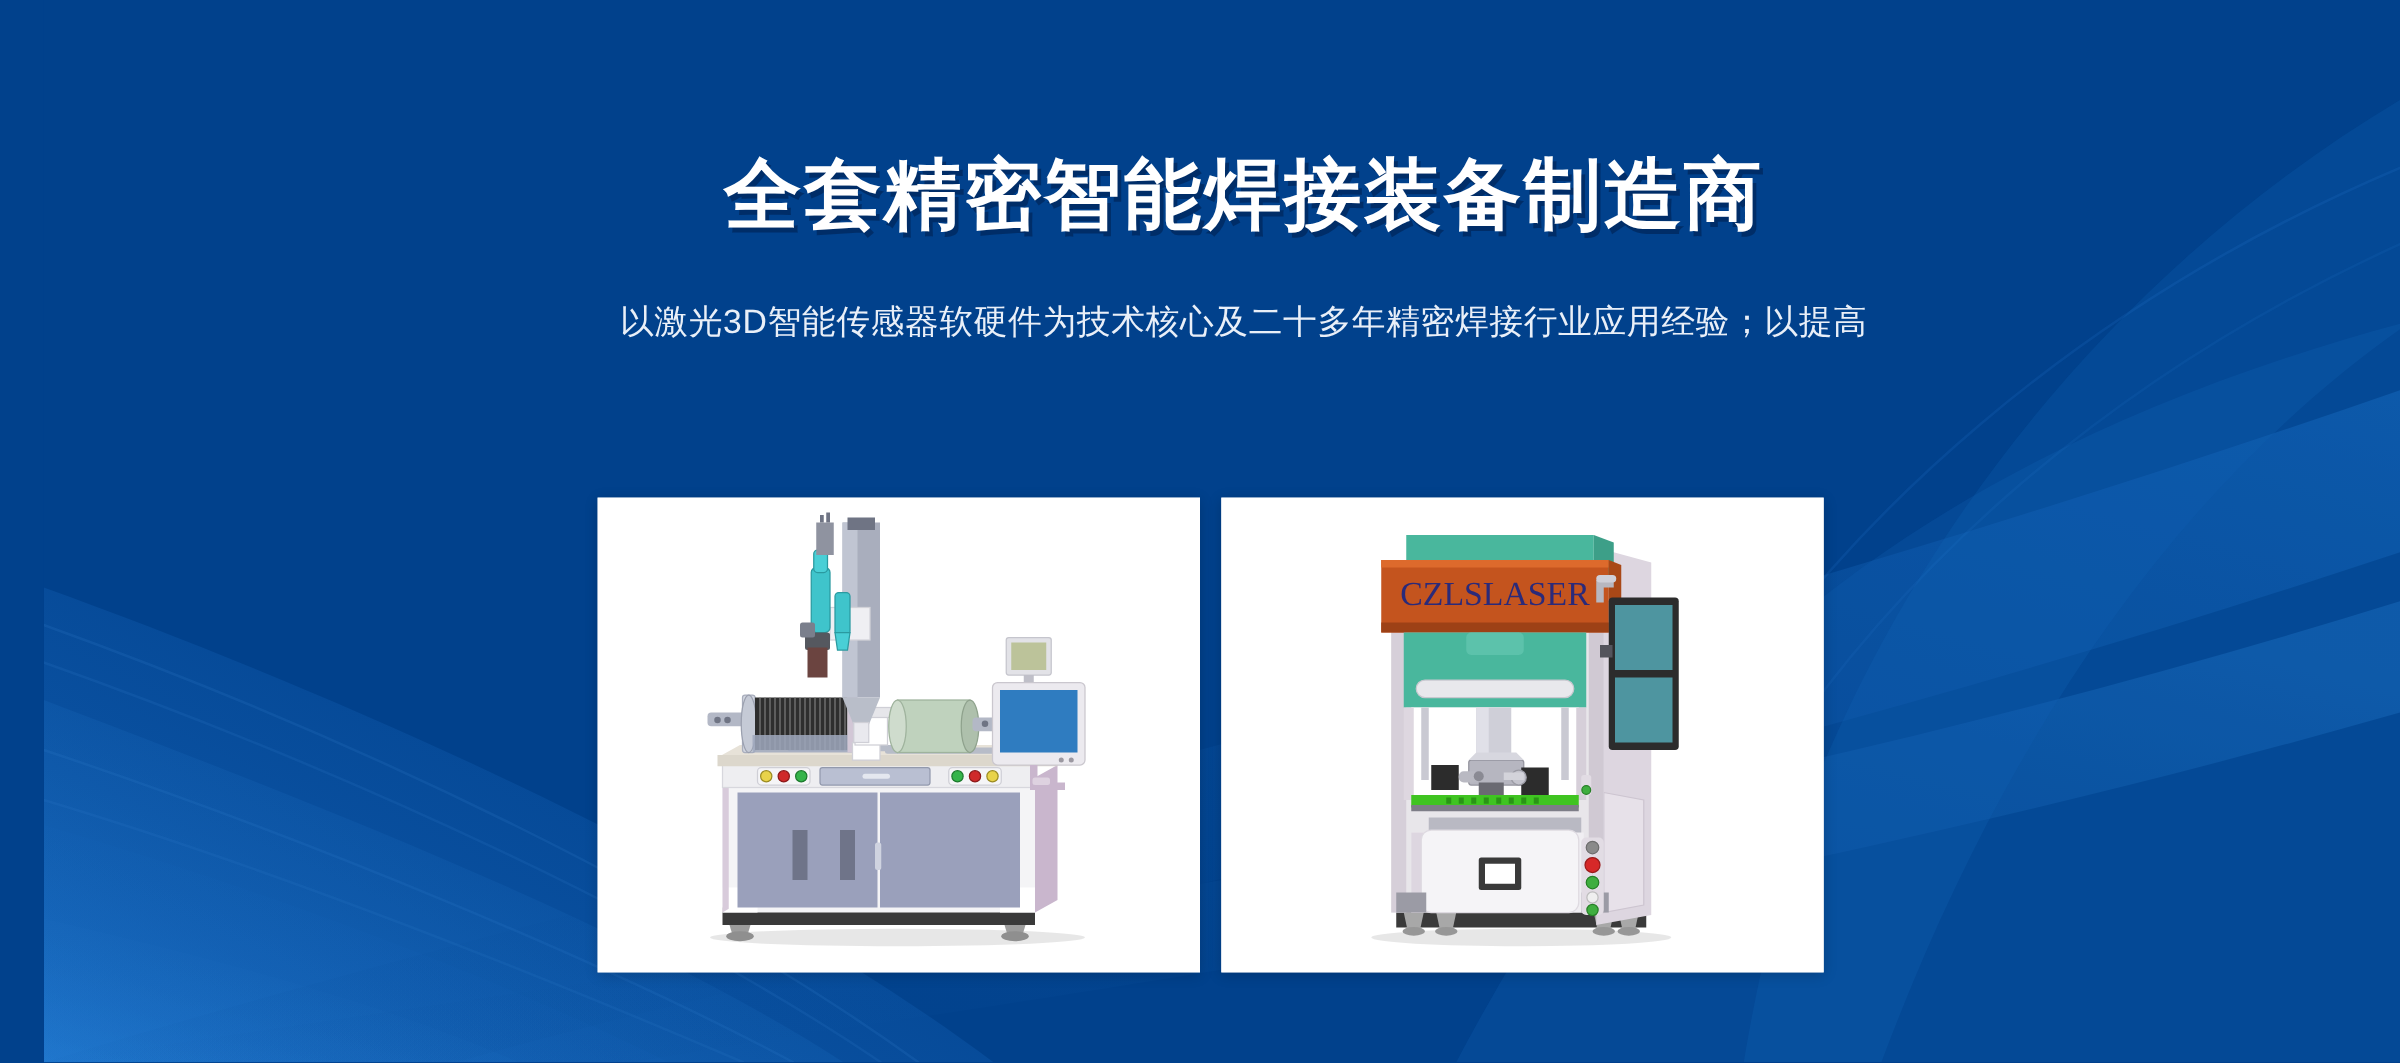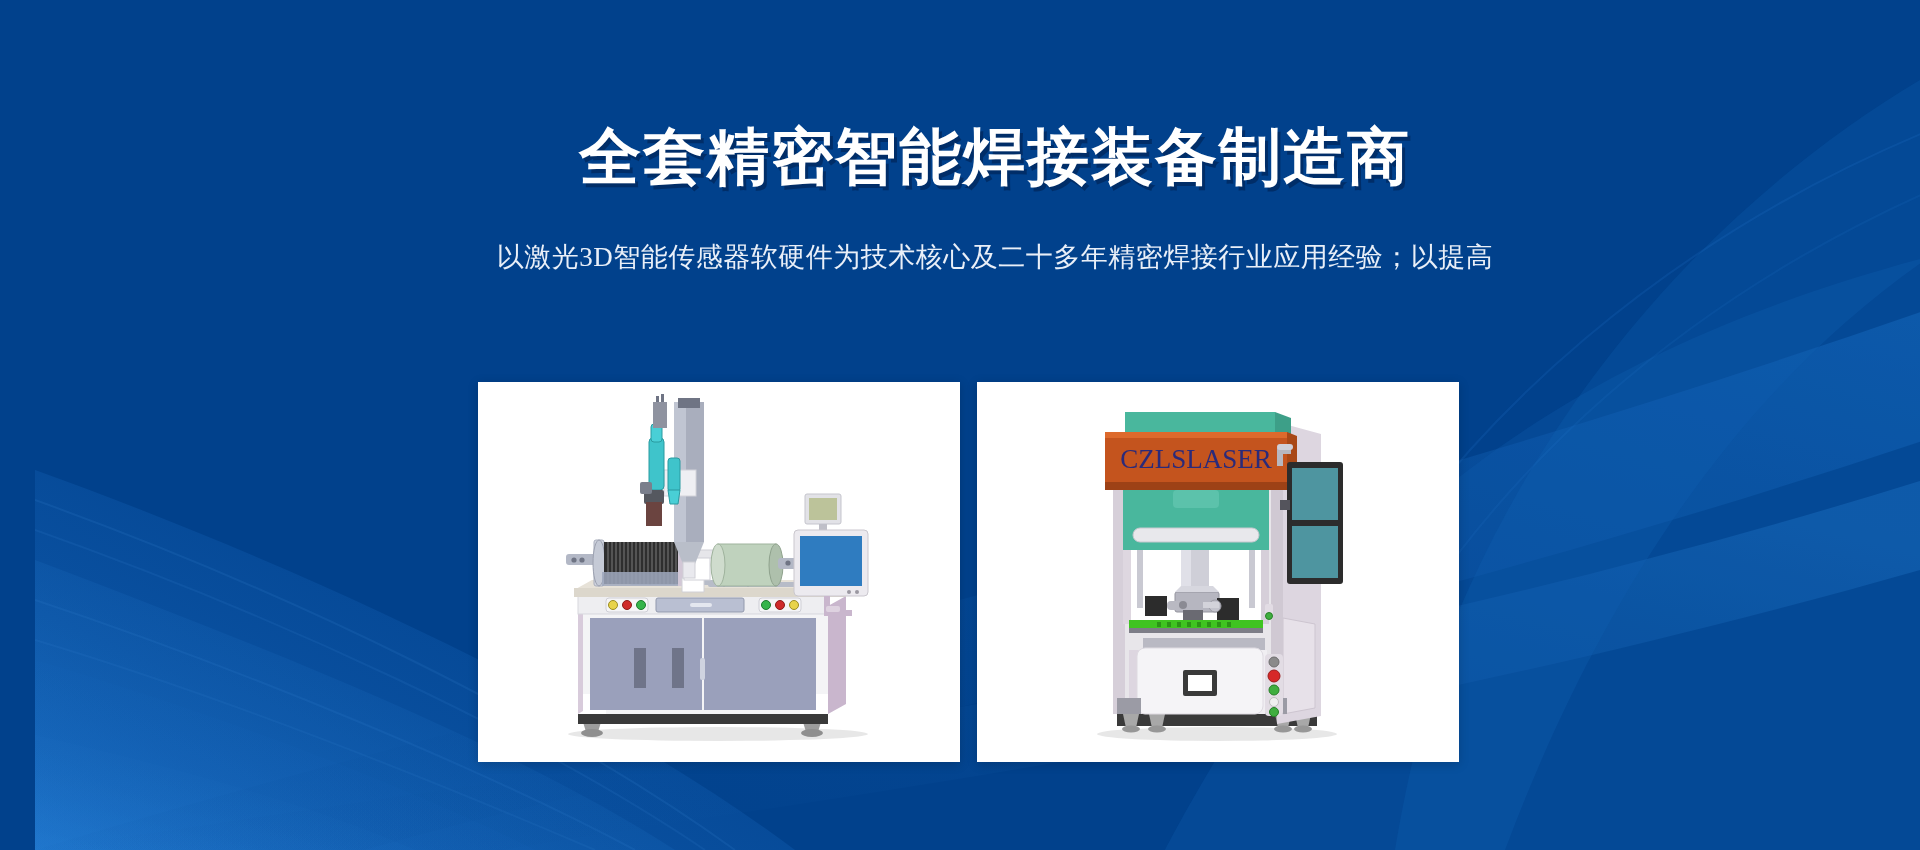--- a/index.html
+++ b/index.html
@@ -35,24 +35,24 @@
 
   .subtitle{
     position:absolute;top:232px;left:50%;transform:translateX(-50%);
     width:1110px;
     text-align:center;
     color:#e9eff8;
     font-size:27px;
     line-height:50px;
     letter-spacing:.5px;
   }
-  .subtitle .ln{display:block;font-family:Liberation Serif, serif;}
+  .subtitle .ln{display:block;}
 
   .gallery{
-    position:absolute;top:382px;left:443px;
+    position:absolute;top:398px;left:443px;
     width:1006px;height:380px;
     display:flex;gap:17px;
   }
   .photo-card{
     position:relative;
     width:482px;height:380px;
     background:#ffffff;
     overflow:hidden;
     box-shadow:0 2px 10px rgba(0,0,0,.18);
   }

